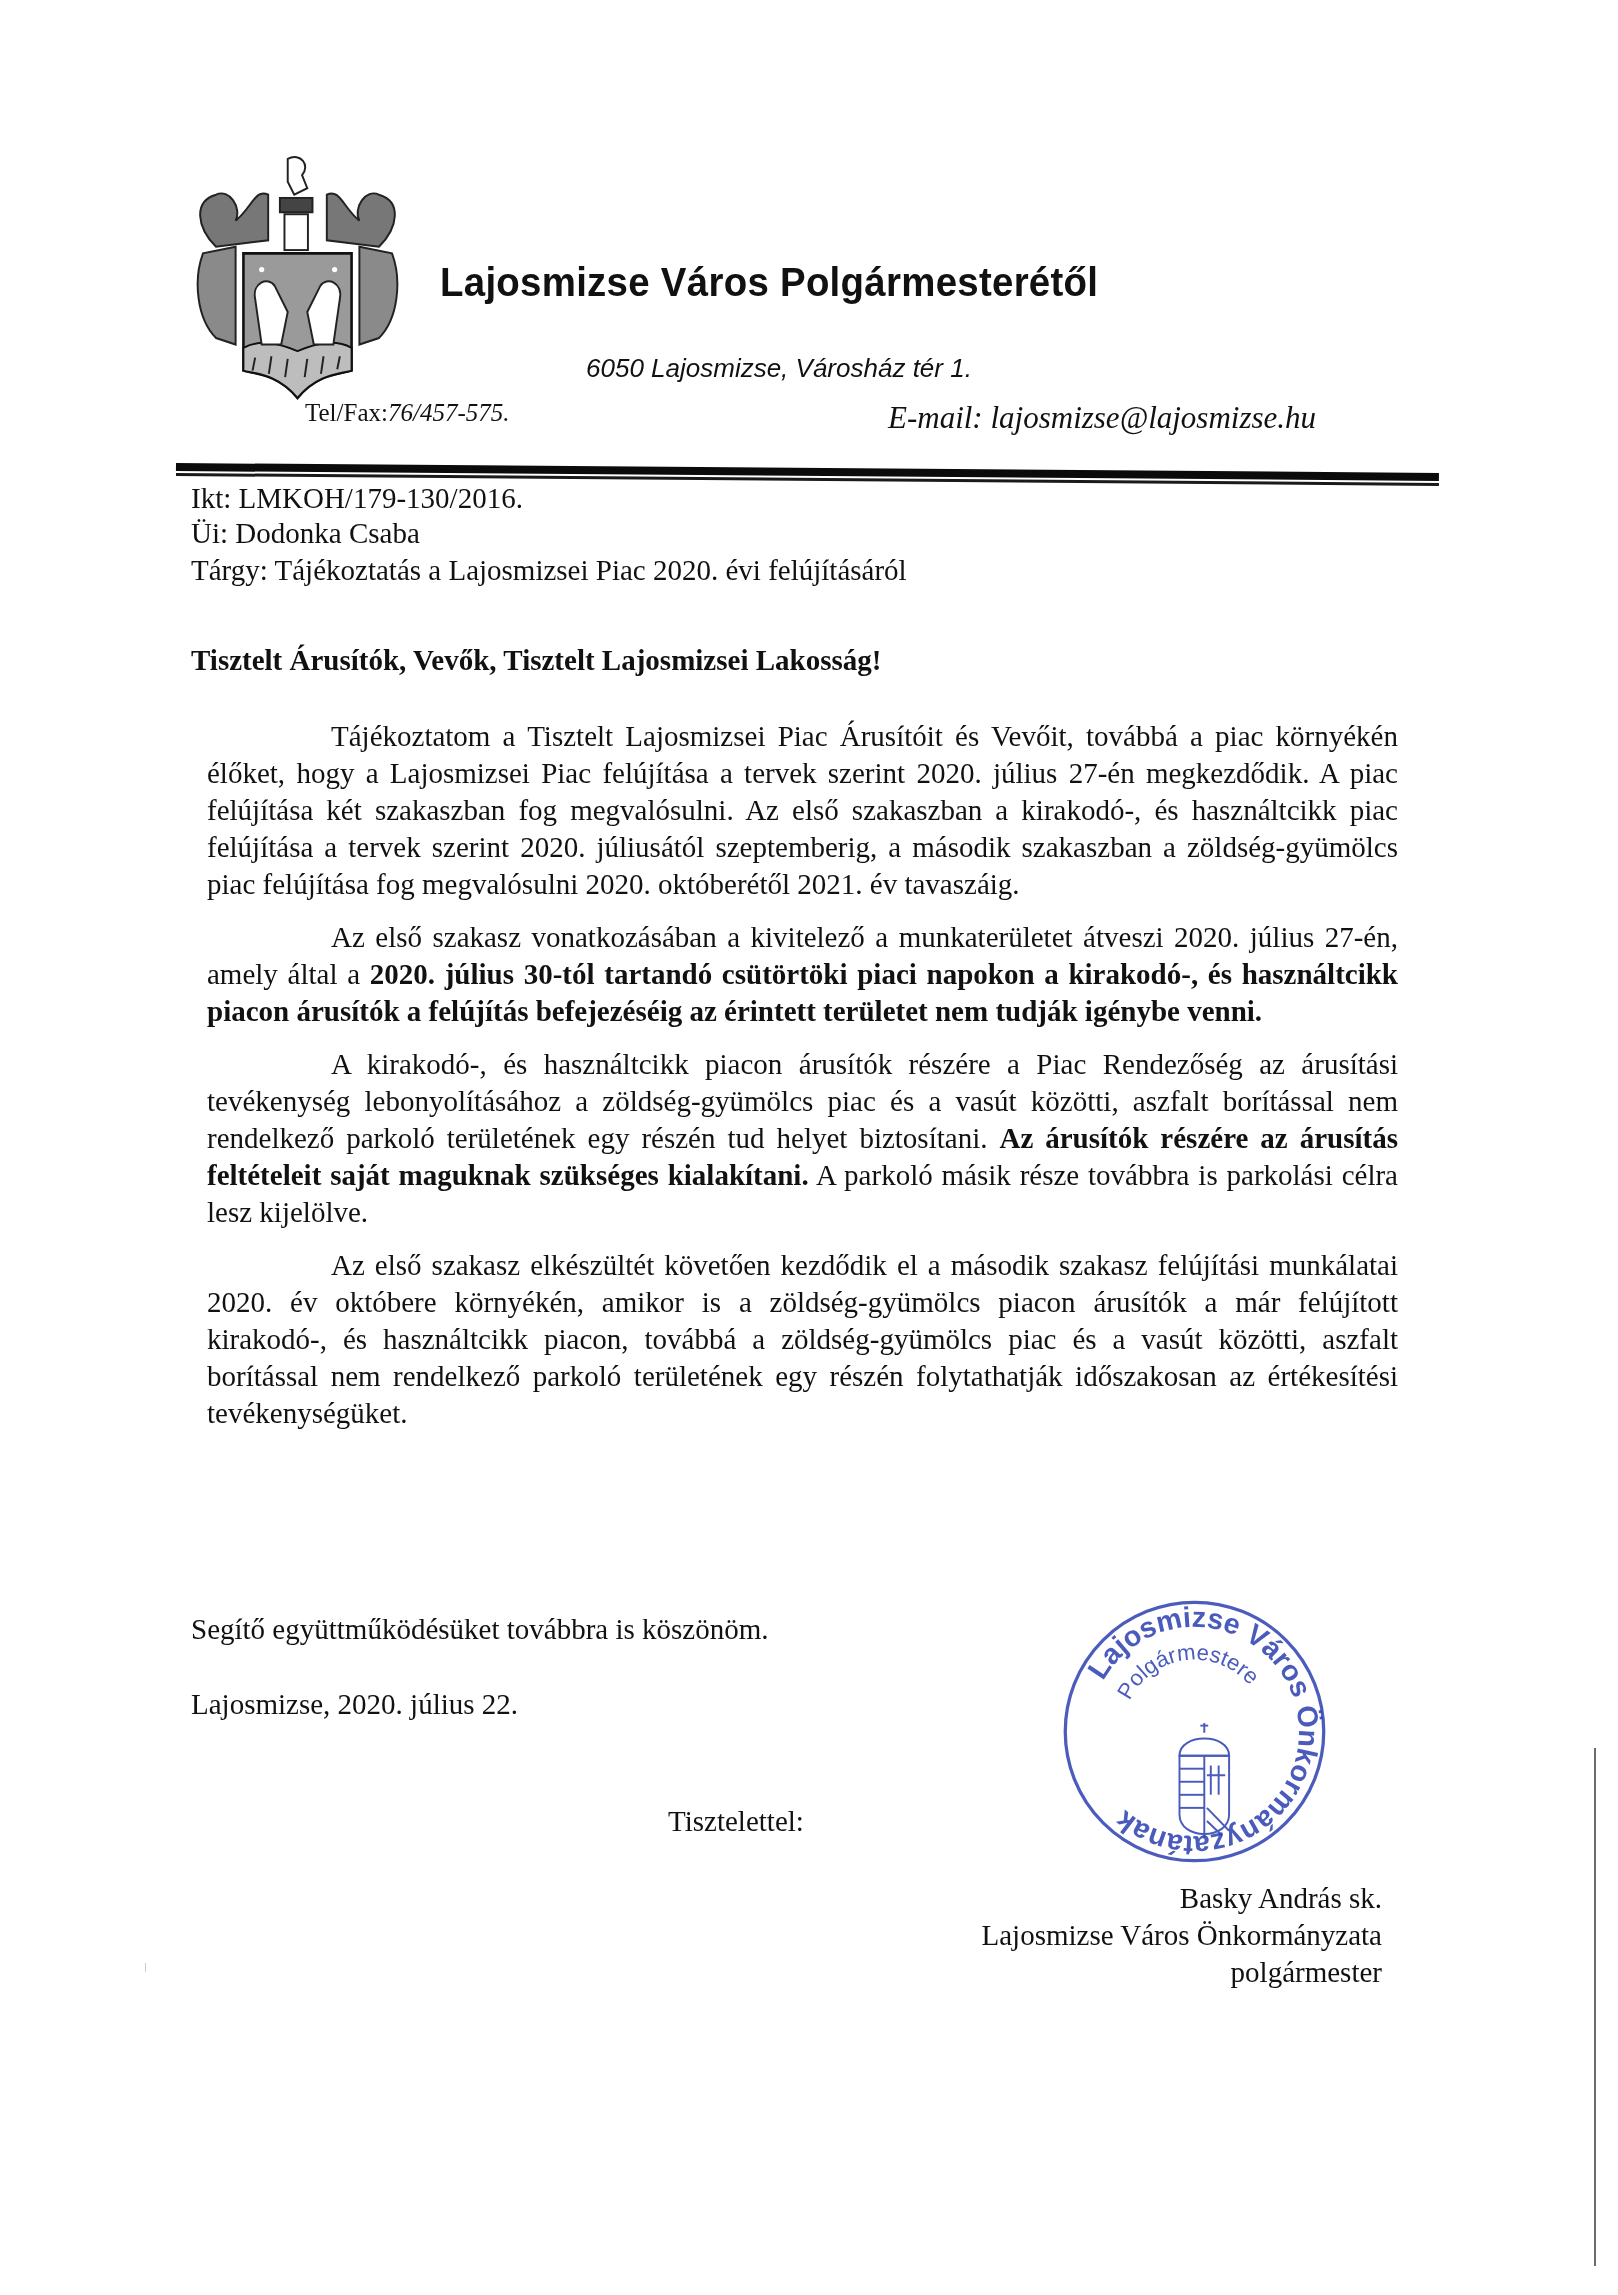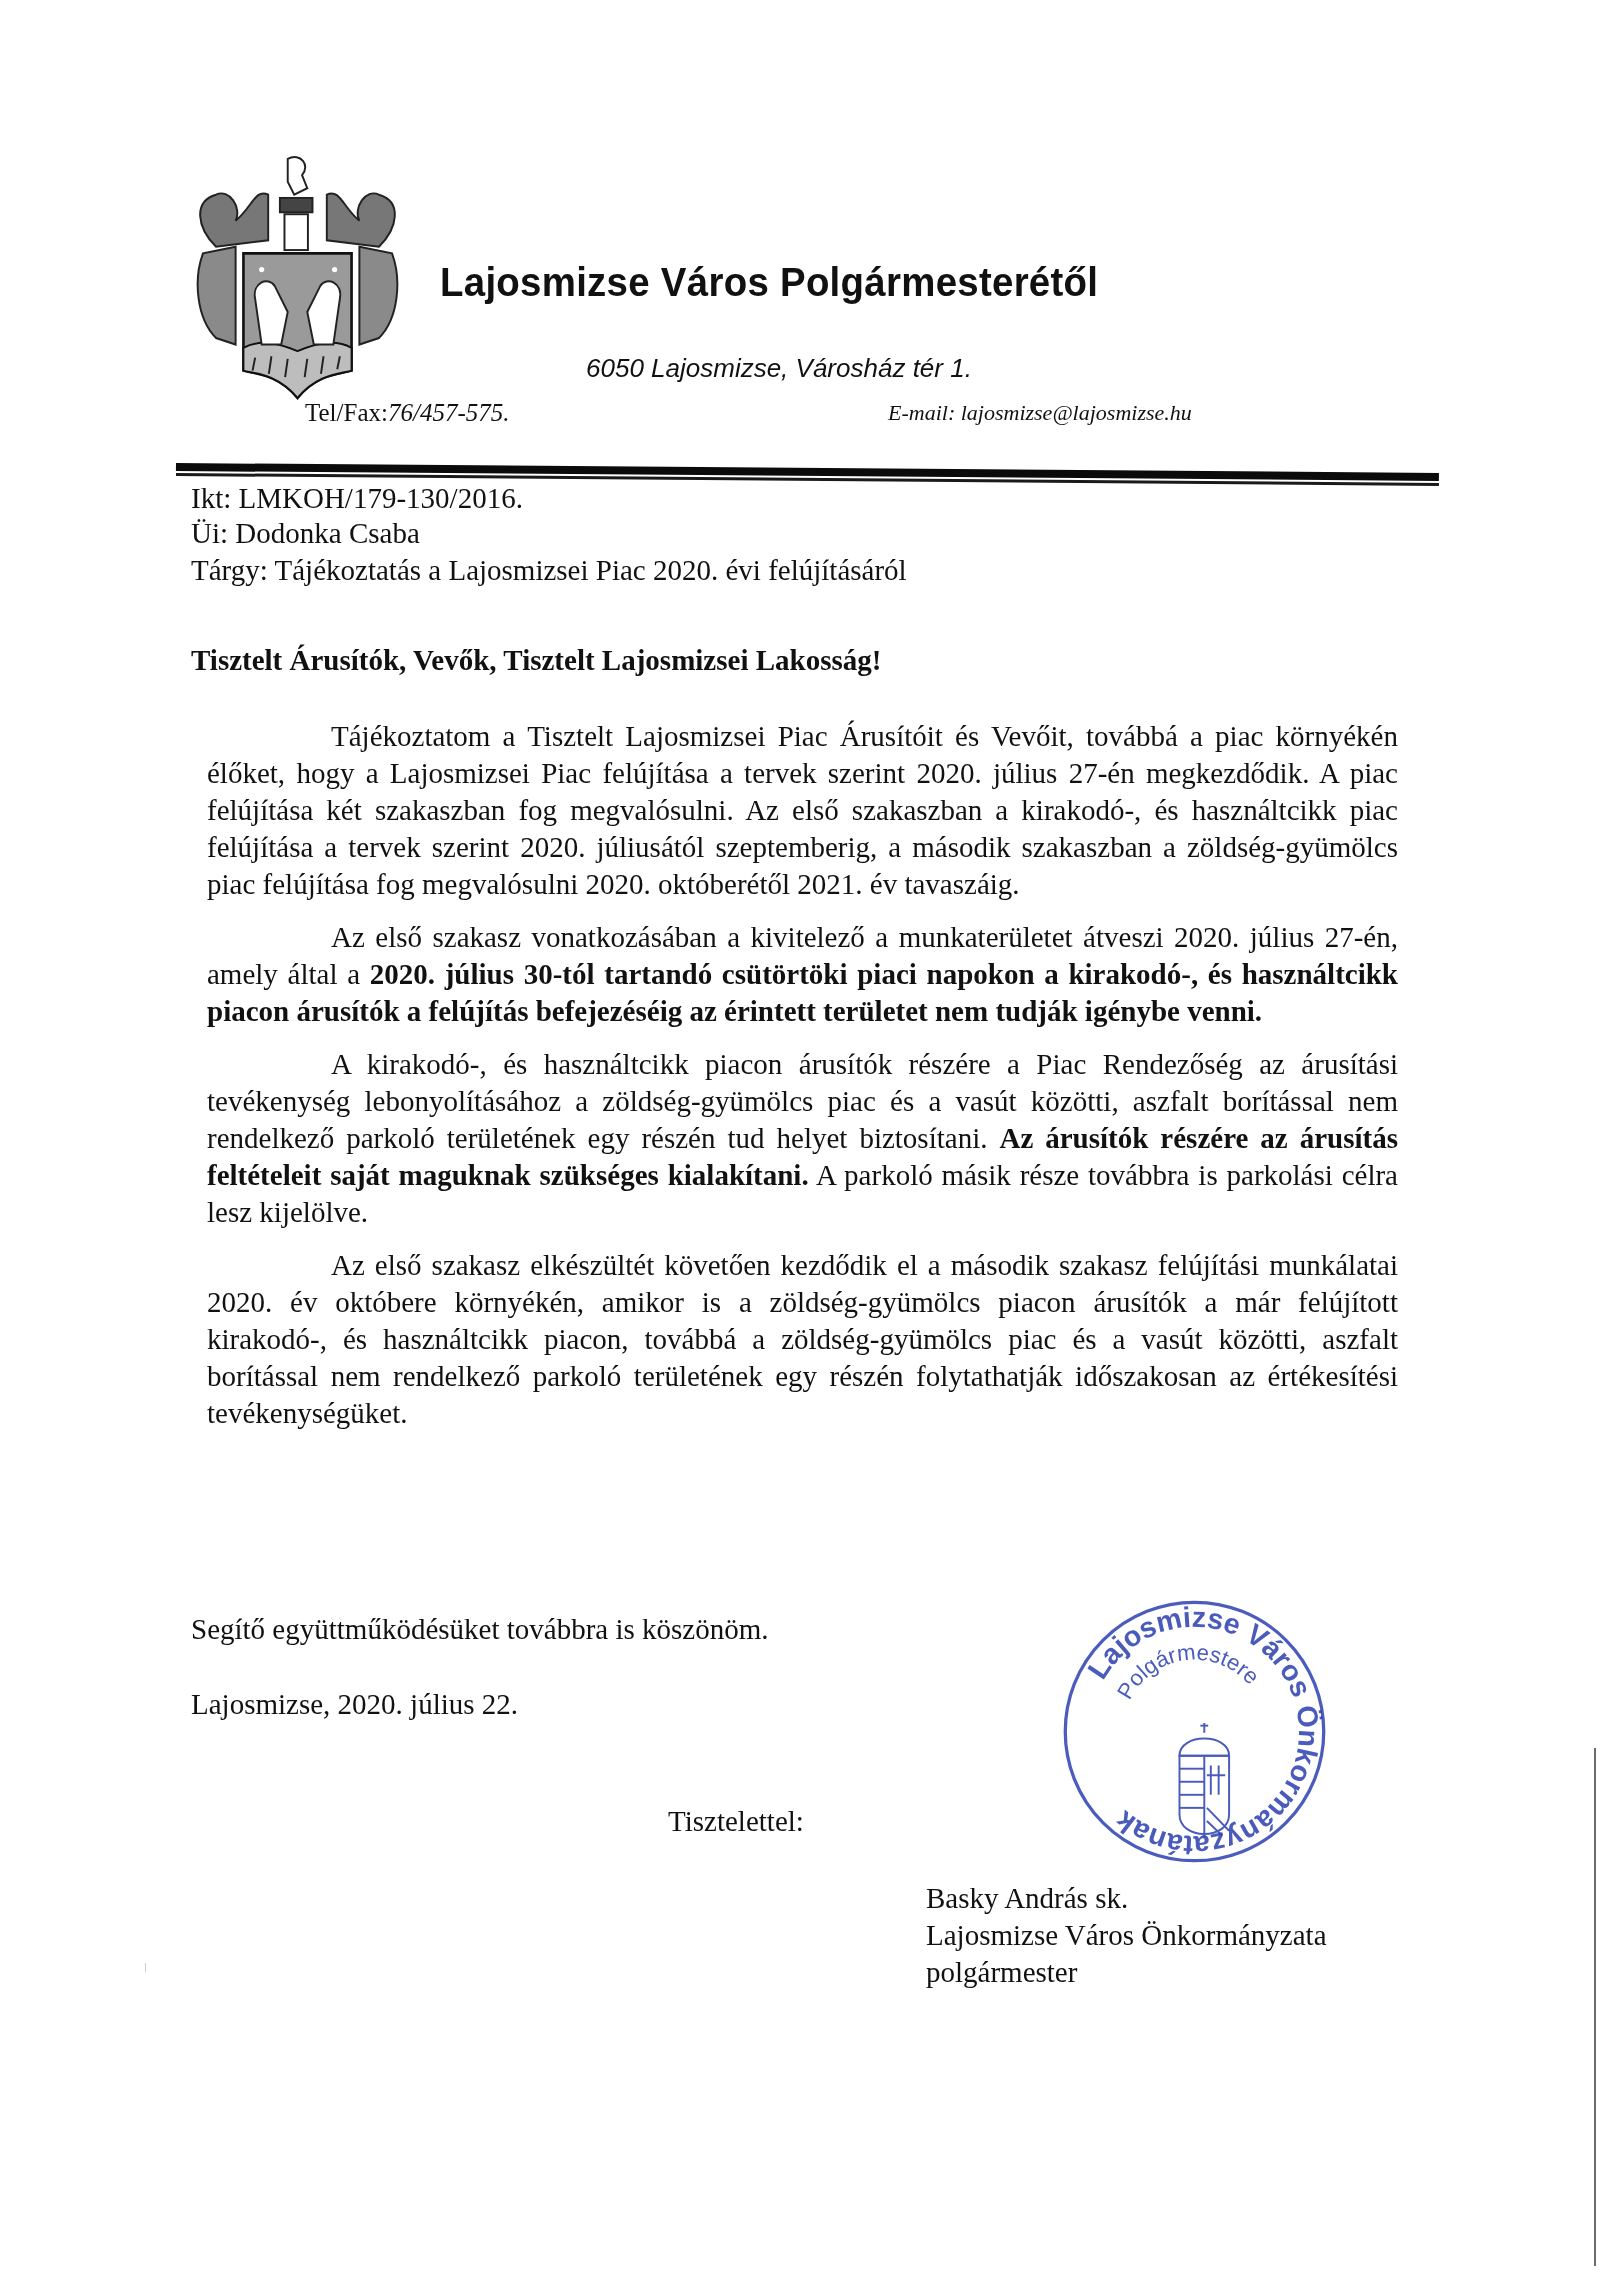--- a/index.html
+++ b/index.html
@@ -5,36 +5,36 @@
   html,body{margin:0;padding:0;background:#ffffff;}
   body{width:1619px;height:2295px;position:relative;overflow:hidden;color:#111;
        font-family:"Liberation Serif","DejaVu Serif",serif;}
   .abs{position:absolute;}
   
   #crest{left:190px;top:149px;width:215px;height:251px;}
   #org-title{left:440px;top:260px;font-family:"Liberation Sans","DejaVu Sans",sans-serif;font-weight:bold;font-size:40px;letter-spacing:0.3px;white-space:nowrap;transform:scaleX(0.96);transform-origin:left;}
   #address{left:586px;top:353px;font-family:"Liberation Sans","DejaVu Sans",sans-serif;font-style:italic;font-size:26px;white-space:nowrap;}
   #telfax{left:305px;top:399px;font-size:25px;white-space:nowrap;}
   #telfax .v{font-style:italic;}
-  #email{left:888px;top:400px;font-size:22px;font-style:italic;white-space:nowrap;}
+  #email{left:888px;top:400px;font-size:31px;font-style:italic;white-space:nowrap;}
   #sep-thick{left:176px;top:463px;width:1263px;height:7.8px;background:#0b0b0b;transform:rotate(0.45deg);transform-origin:left top;}
   #sep-thin{left:176px;top:473px;width:1263px;height:2.6px;background:#1a1a1a;transform:rotate(0.45deg);transform-origin:left top;}
   
   .meta{left:191px;font-size:29px;white-space:nowrap;line-height:1;}
   .meta b{font-weight:normal;text-align:right;}
   #salutation{left:191px;top:644px;font-size:29px;font-weight:bold;white-space:nowrap;}
   
   #body{left:191px;top:702px;width:1223px;font-size:29px;line-height:37px;}
   #body p{margin:16px;text-align:justify;text-indent:124px;}
   #body b{font-weight:bold;}
   .line{position:absolute;font-size:29px;white-space:nowrap;line-height:1;}
   
   #stamp{left:1062px;top:1599px;width:265px;height:265px;}
   
-  .sig{position:absolute;font-size:29px;white-space:nowrap;text-align:left;width:456px;left:926px;}
+  .sig{position:absolute;font-size:29px;white-space:nowrap;text-align:right;width:456px;left:926px;}
   #scan-edge{left:1594px;top:1748px;width:2px;height:518px;background:#6a6a70;}
   #scan-dot{left:145px;top:1963px;width:1.3px;height:9px;background:#ccc;}
 </style>
 </head>
 <body>
 
 <div class="abs" id="crest">
   <svg width="215" height="251" viewBox="0 0 330 385">
 
     <path d="M40 150 C10 120 5 80 40 70 C60 60 80 90 70 110 C95 90 100 60 120 70 L120 140 Z" fill="#777" stroke="#222" stroke-width="3"></path>

